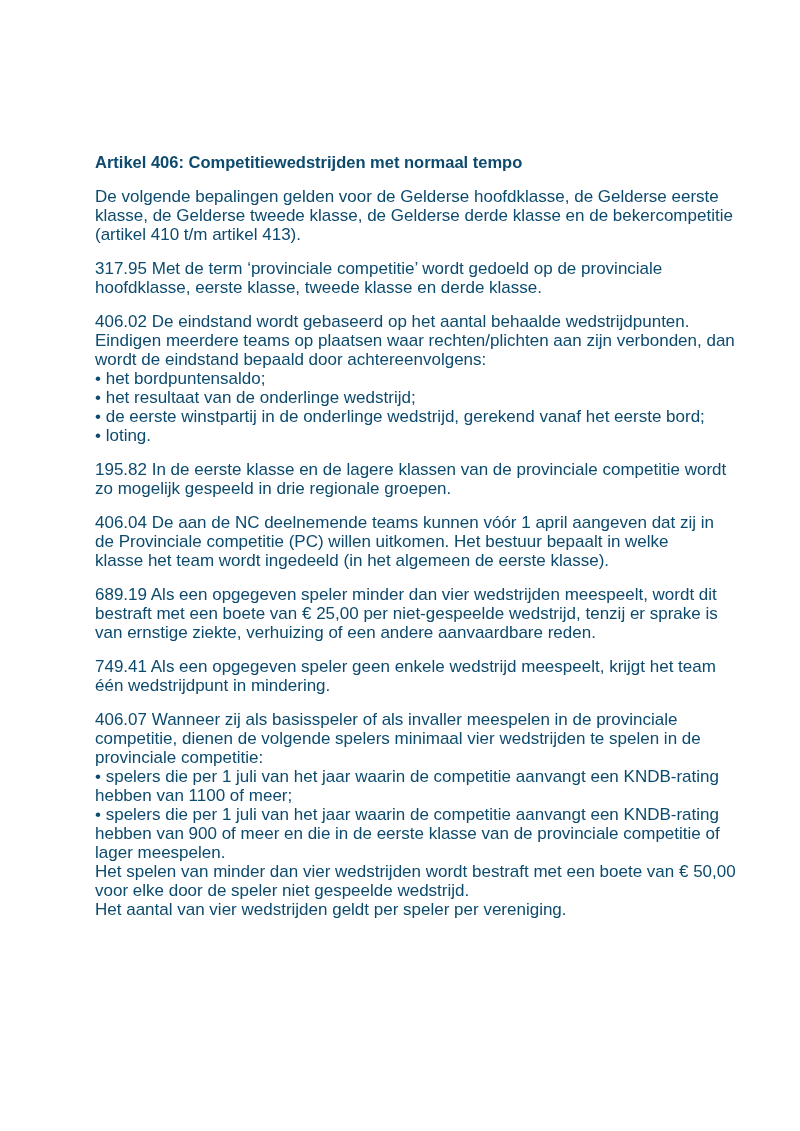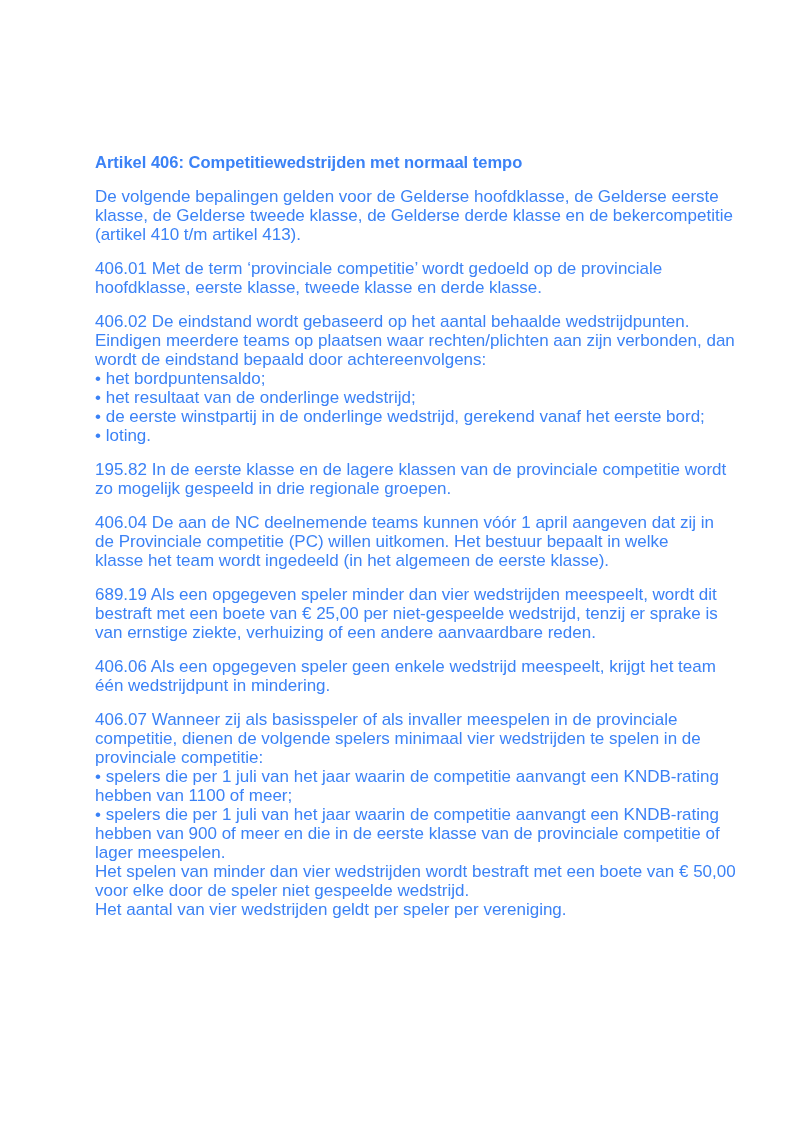--- a/index.html
+++ b/index.html
@@ -8,21 +8,21 @@
     background: #ffffff;
   }
   .page {
     position: relative;
     width: 800px;
     height: 1131px;
     background: #ffffff;
     box-sizing: border-box;
     padding: 153px 85px 12px 95px;
     font-family: "Liberation Sans", "DejaVu Sans", sans-serif;
-    color: #3b82f6;
+    color: #0c4a6e;
     overflow: hidden;
   }
   .title {
     font-size: 16.5px;
     font-weight: bold;
     line-height: 19px;
     margin: 0 0 15px 0;
     white-space: pre;
   }
   .para {
@@ -36,21 +36,21 @@
 </head>
 <body>
 
 <div class="page">
   <h1 class="title">Artikel 406: Competitiewedstrijden met normaal tempo</h1>
 
   <p class="para">De volgende bepalingen gelden voor de Gelderse hoofdklasse, de Gelderse eerste
 klasse, de Gelderse tweede klasse, de Gelderse derde klasse en de bekercompetitie
 (artikel 410 t/m artikel 413).</p>
 
-  <p class="para">406.01 Met de term ‘provinciale competitie’ wordt gedoeld op de provinciale
+  <p class="para">317.95 Met de term ‘provinciale competitie’ wordt gedoeld op de provinciale
 hoofdklasse, eerste klasse, tweede klasse en derde klasse.</p>
 
   <p class="para">406.02 De eindstand wordt gebaseerd op het aantal behaalde wedstrijdpunten.
 Eindigen meerdere teams op plaatsen waar rechten/plichten aan zijn verbonden, dan
 wordt de eindstand bepaald door achtereenvolgens:
 • het bordpuntensaldo;
 • het resultaat van de onderlinge wedstrijd;
 • de eerste winstpartij in de onderlinge wedstrijd, gerekend vanaf het eerste bord;
 • loting.</p>
 
@@ -58,21 +58,21 @@
 zo mogelijk gespeeld in drie regionale groepen.</p>
 
   <p class="para">406.04 De aan de NC deelnemende teams kunnen vóór 1 april aangeven dat zij in
 de Provinciale competitie (PC) willen uitkomen. Het bestuur bepaalt in welke
 klasse het team wordt ingedeeld (in het algemeen de eerste klasse).</p>
 
   <p class="para">689.19 Als een opgegeven speler minder dan vier wedstrijden meespeelt, wordt dit
 bestraft met een boete van € 25,00 per niet-gespeelde wedstrijd, tenzij er sprake is
 van ernstige ziekte, verhuizing of een andere aanvaardbare reden.</p>
 
-  <p class="para">406.06 Als een opgegeven speler geen enkele wedstrijd meespeelt, krijgt het team
+  <p class="para">749.41 Als een opgegeven speler geen enkele wedstrijd meespeelt, krijgt het team
 één wedstrijdpunt in mindering.</p>
 
   <p class="para">406.07 Wanneer zij als basisspeler of als invaller meespelen in de provinciale
 competitie, dienen de volgende spelers minimaal vier wedstrijden te spelen in de
 provinciale competitie:
 • spelers die per 1 juli van het jaar waarin de competitie aanvangt een KNDB-rating
 hebben van 1100 of meer;
 • spelers die per 1 juli van het jaar waarin de competitie aanvangt een KNDB-rating
 hebben van 900 of meer en die in de eerste klasse van de provinciale competitie of
 lager meespelen.

